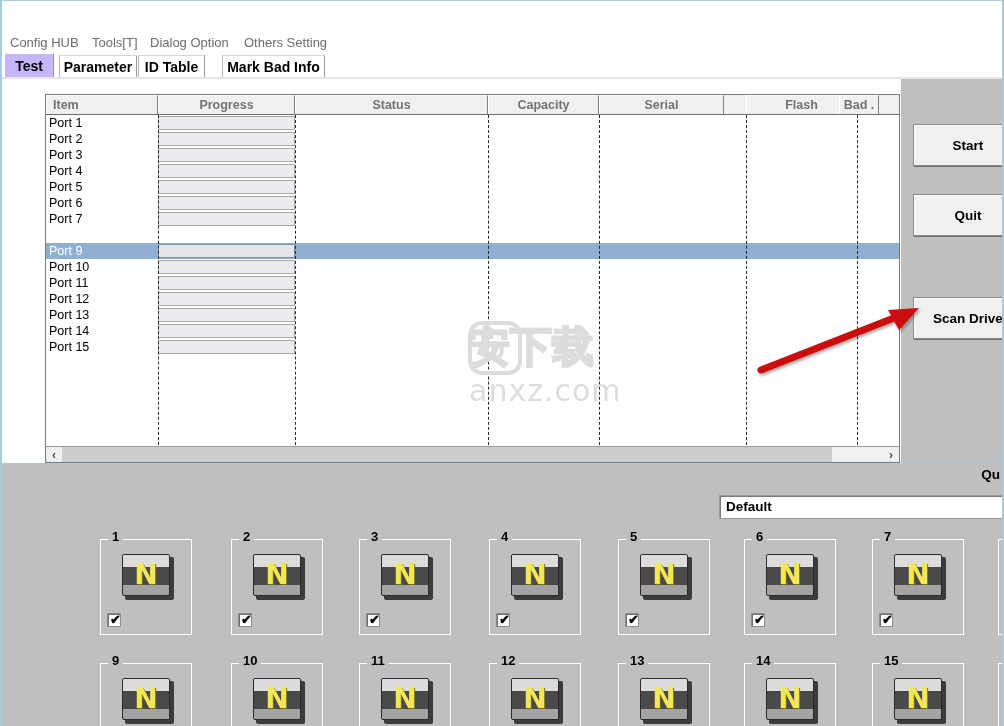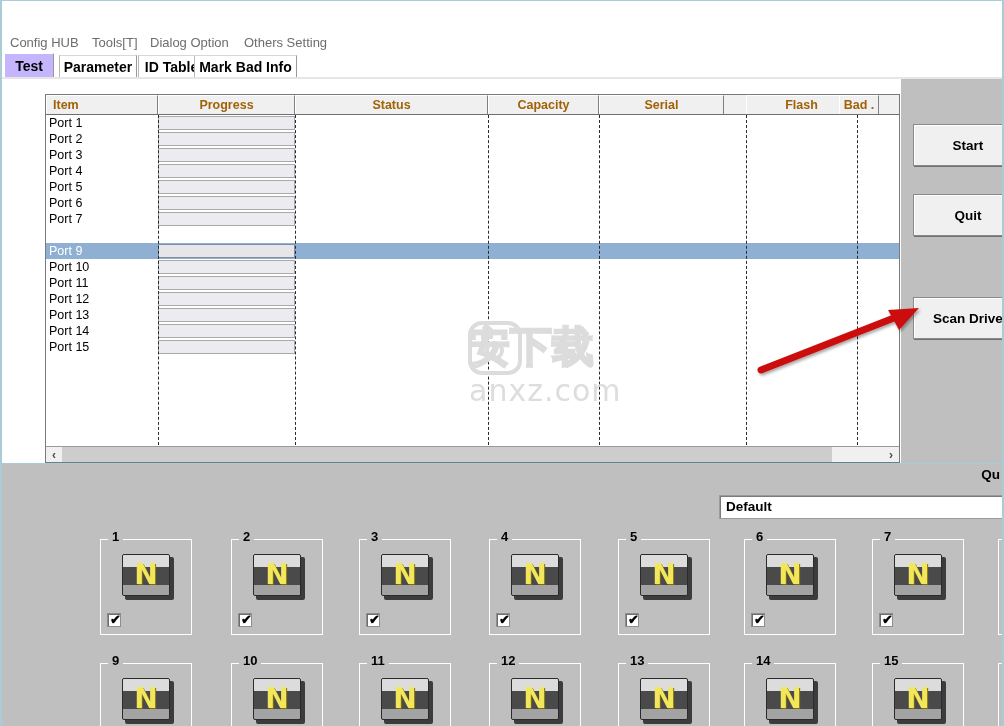--- a/index.html
+++ b/index.html
@@ -113,21 +113,21 @@
     border-bottom:1px solid #6f6f6f;
     box-sizing:border-box;
   }
   .hcell{
     position:absolute;top:0;height:19px;
     background:#f0f0f0;
     border-right:1px solid #808080;
     border-top:1px solid #ffffff;
     border-left:1px solid #ffffff;
     box-sizing:border-box;
-    font-size:12.5px;font-weight:bold;color:#a16207;
+    font-size:12.5px;font-weight:bold;color:#737373;
     display:flex;align-items:center;justify-content:center;
     white-space:nowrap;overflow:hidden;
   }
   .hcell.left{justify-content:flex-start;padding-left:6px;}
   .vsep{
     position:absolute;top:20px;width:0;height:330px;
     border-left:1px dashed #2a2a2a;
   }
   #rows{position:absolute;left:0;top:20px;width:100%;height:330px;overflow:hidden;}
   .row{position:absolute;left:0;width:100%;height:16px;}
@@ -305,21 +305,21 @@
       <div class="menu-item" style="left: 8px;">Config HUB</div>
       <div class="menu-item" style="left: 90px; text-align: right;">Tools[T]</div>
       <div class="menu-item" style="left: 148px;">Dialog Option</div>
       <div class="menu-item" style="left: 242px;">Others Setting</div>
     </div>
 
   <div id="tabstrip">
       <div class="tab sel" style="left: 2px; width: 50px;">Test</div>
       <div class="tab unsel" style="left: 57px; width: 78px;">Parameter</div>
       <div class="tab unsel" style="left: 136px; width: 67px;">ID Table</div>
-      <div class="tab unsel" style="left: 192px; width: 103px;">Mark Bad Info</div>
+      <div class="tab unsel" style="left: 220px; width: 103px;">Mark Bad Info</div>
     </div>
   <div id="tabline"></div>
 
   <div id="upper"></div>
 
   <div id="rightstrip"></div>
 
   <div id="grid">
     <div id="grid-header">
         <div class="hcell left" style="left: 0px; width: 112px;">Item</div>

